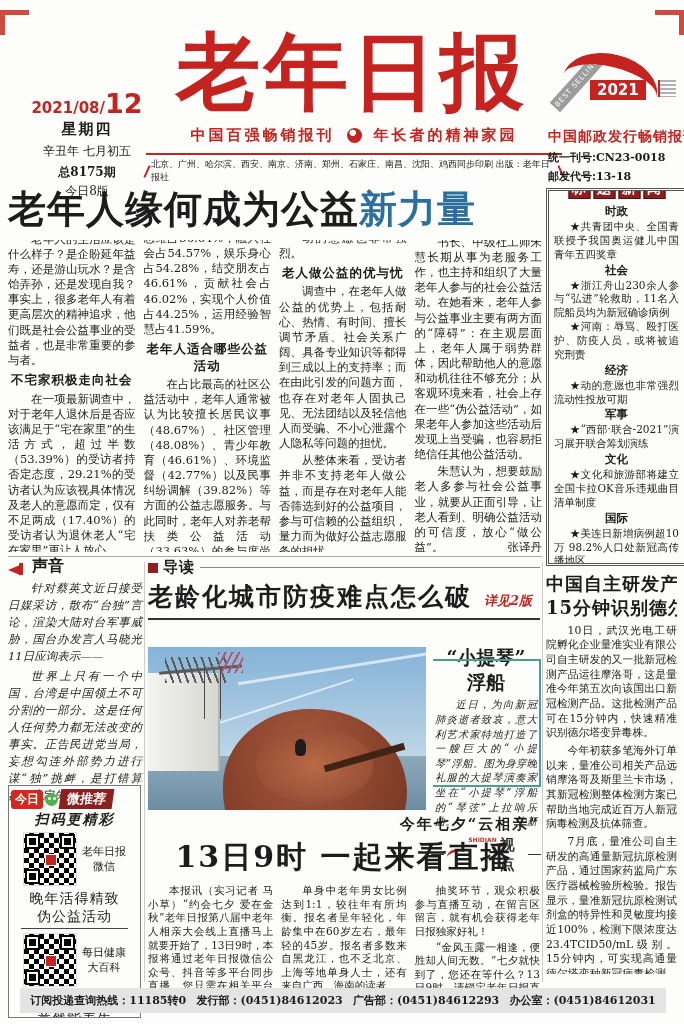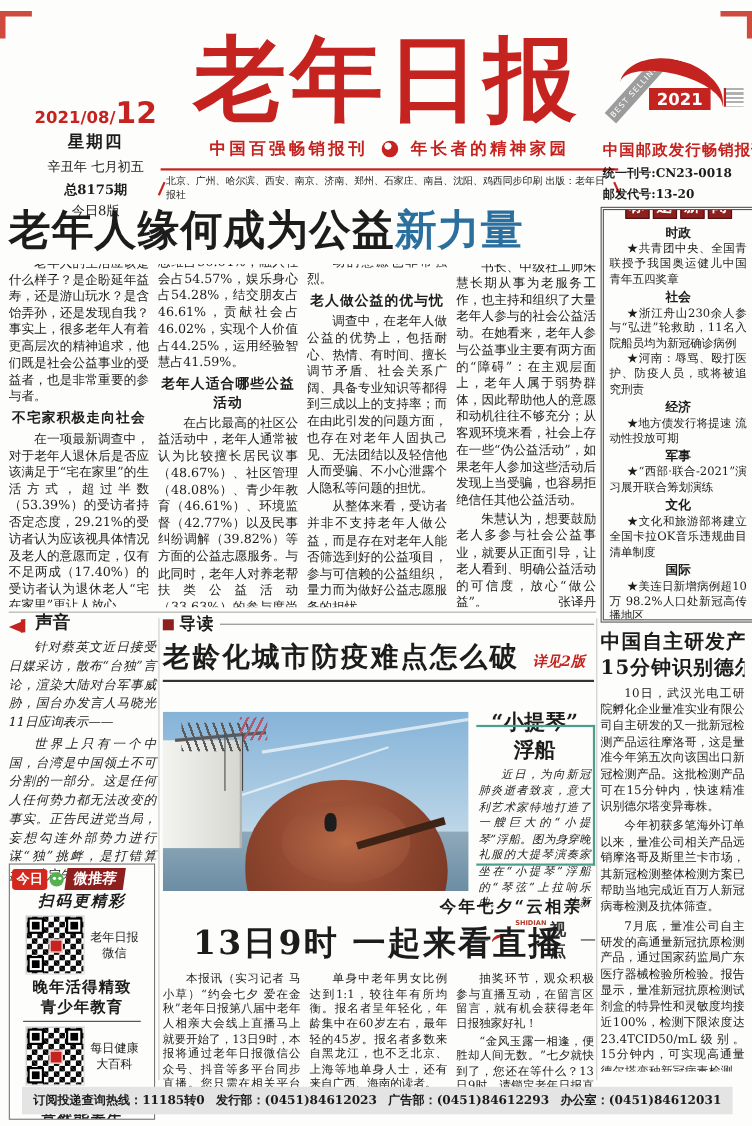--- a/index.html
+++ b/index.html
@@ -85,21 +85,21 @@
   .scan{font-size:14px;font-style:italic;text-align:center;margin:1px 0 3px;font-weight:bold;letter-spacing:2px;}
   .qr-row{display:flex;align-items:center;gap:5px;justify-content:center;}
   .qr{width:52px;height:52px;position:relative;flex:none;border:1px solid #ddd;
       background-image:linear-gradient(45deg,#000 25%,transparent 25% 75%,#000 75%),
                        linear-gradient(45deg,#000 25%,#fff 25% 75%,#000 75%);
       background-size:10px 10px;background-position:0 0,5px 5px;}
   .qr .f{position:absolute;width:7px;height:7px;background:#000;box-shadow:0 0 0 2px #fff,0 0 0 4px #000;}
   .f1{left:5px;top:5px;} .f2{right:5px;top:5px;} .f3{left:5px;bottom:5px;}
   .qr .lg{position:absolute;left:50%;top:50%;width:10px;height:10px;margin:-5px 0 0 -5px;background:#c5231f;border:1px solid #fff;}
   .qr-label{font-size:11px;line-height:1.4;text-align:center;}
-  .qr-cap{font-size:14px;font-weight:bold;text-align:center;line-height:1.3;letter-spacing:1px;margin:3px 0;}
+  .qr-cap{font-size:14px;font-weight:normal;text-align:center;line-height:1.3;letter-spacing:1px;margin:3px 0;}
   .wbox-div{border-top:1px solid #444;margin:2px 10px 4px;}
 
   
   .daodu{position:absolute;left:148px;top:558px;width:392px;}
   .daodu-head{display:flex;align-items:center;gap:5px;font-size:15px;font-weight:900;letter-spacing:1px;}
   .dsq{width:10px;height:10px;background:#8e1f1f;flex:none;}
   .dline{flex:1;border-top:1px solid #888;}
   .daodu-title{font-size:25px;font-weight:900;letter-spacing:2px;margin-top:3px;border-bottom:2px solid #333;
                padding-bottom:5px;display:flex;align-items:baseline;gap:12px;white-space:nowrap;}
   .daodu-ref{font-size:13px;color:#c5231f;font-weight:bold;font-style:italic;letter-spacing:0;}
@@ -177,21 +177,21 @@
   </div>
   <div class="m-right">
     <div class="badge">
       <div class="badge-gray">BEST SELLING</div>
       <div class="badge-arc"></div>
       <div class="badge-2021">2021</div>
       <div class="badge-stamp"></div>
     </div>
     <div class="m-post-red">中国邮政发行畅销报刊</div>
     <div class="m-issn">统一刊号:CN23-0018</div>
-    <div class="m-code">邮发代号:13-20</div>
+    <div class="m-code">邮发代号:13-18</div>
   </div>
 
   <div class="lead-head"><span>老年人缘何成为公益</span><span class="blue">新力量</span></div>
   <div class="lead-cols">
     <div class="col">
       <p>老年人的生活应该是什么样子？是企盼延年益寿，还是游山玩水？是含饴弄孙，还是发现自我？事实上，很多老年人有着更高层次的精神追求，他们既是社会公益事业的受益者，也是非常重要的参与者。</p>
       <h4>不宅家积极走向社会</h4>
       <p>在一项最新调查中，对于老年人退休后是否应该满足于“宅在家里”的生活方式，超过半数（53.39%）的受访者持否定态度，29.21%的受访者认为应该视具体情况及老人的意愿而定，仅有不足两成（17.40%）的受访者认为退休老人“宅在家里”更让人放心。</p>
 
     </div>
@@ -222,21 +222,21 @@
       <span>题</span>
       <span>新</span>
       <span>闻</span>
     </div>
     <div class="sb-cat">时政</div>
     <div class="sb-item">★共青团中央、全国青联授予我国奥运健儿中国青年五四奖章</div>
     <div class="sb-cat">社会</div>
     <div class="sb-item">★浙江舟山230余人参与“弘进”轮救助，11名入院船员均为新冠确诊病例</div>
     <div class="sb-item">★河南：辱骂、殴打医护、防疫人员，或将被追究刑责</div>
     <div class="sb-cat">经济</div>
-    <div class="sb-item">★地方债发行将提速 流动性投放可期</div>
+    <div class="sb-item">★动的意愿也非常强烈 流动性投放可期</div>
     <div class="sb-cat">军事</div>
     <div class="sb-item">★“西部·联合-2021”演习展开联合筹划演练</div>
     <div class="sb-cat">文化</div>
     <div class="sb-item">★文化和旅游部将建立全国卡拉OK音乐违规曲目清单制度</div>
     <div class="sb-cat">国际</div>
     <div class="sb-item">★美连日新增病例超10万 98.2%人口处新冠高传播地区</div>
   </div>
 
   <div class="delta">
     <div class="delta-t">中国自主研发产品</div>
@@ -269,21 +269,21 @@
           <i class="f f3"></i>
           <i class="lg"></i>
       </div>
       <div class="qr-label">
         <div>老年日报</div>
           <div>微信</div>
       </div>
     </div>
     <div class="qr-cap">
       <div>晚年活得精致</div>
-        <div>青少年教育</div>
+        <div>伪公益活动</div>
     </div>
     <div class="wbox-div"></div>
     <div class="qr-row">
       <div class="qr">
         <i class="f f1"></i>
           <i class="f f2"></i>
           <i class="f f3"></i>
           <i class="lg"></i>
       </div>
       <div class="qr-label">

